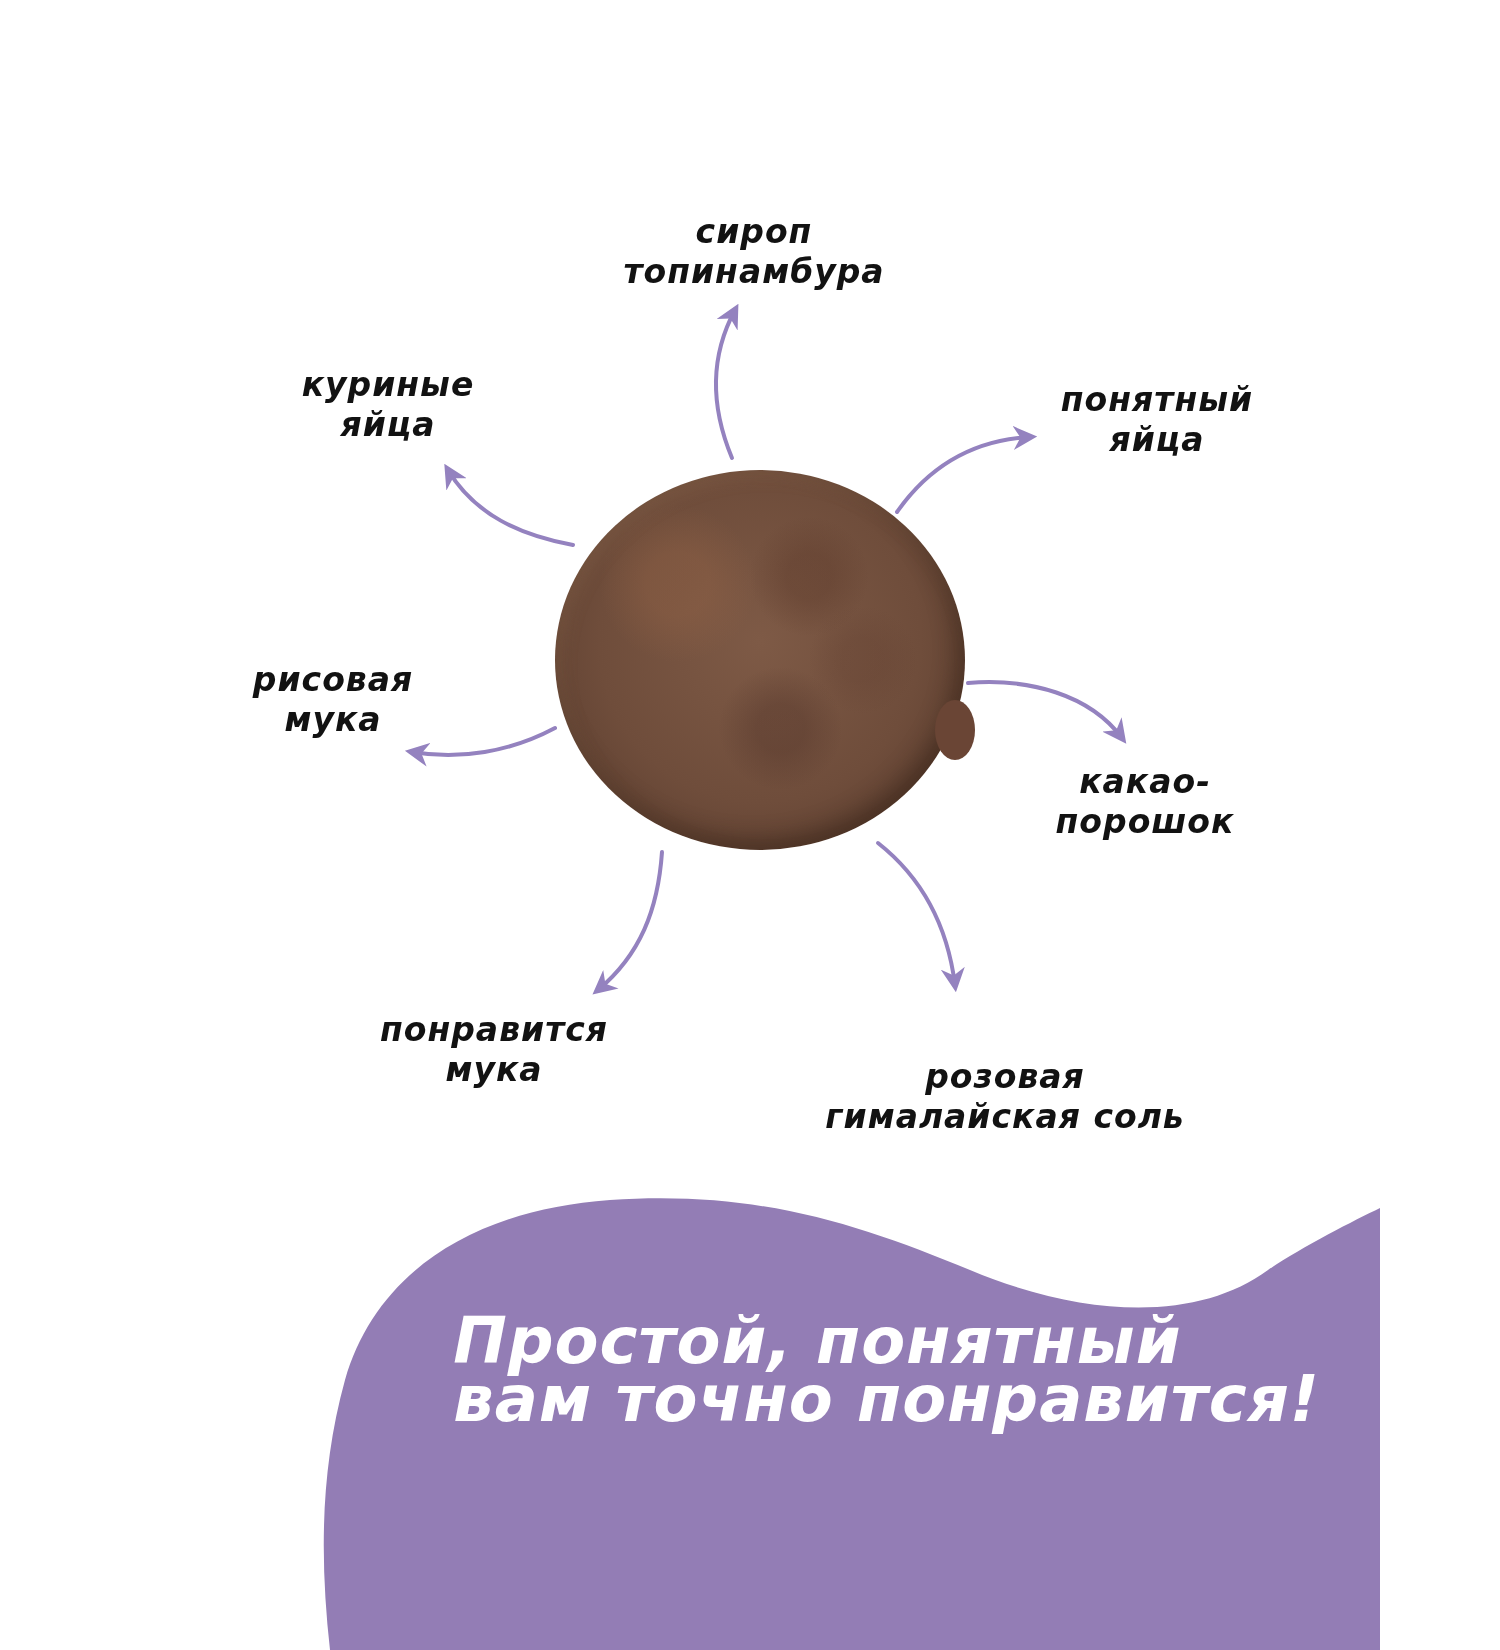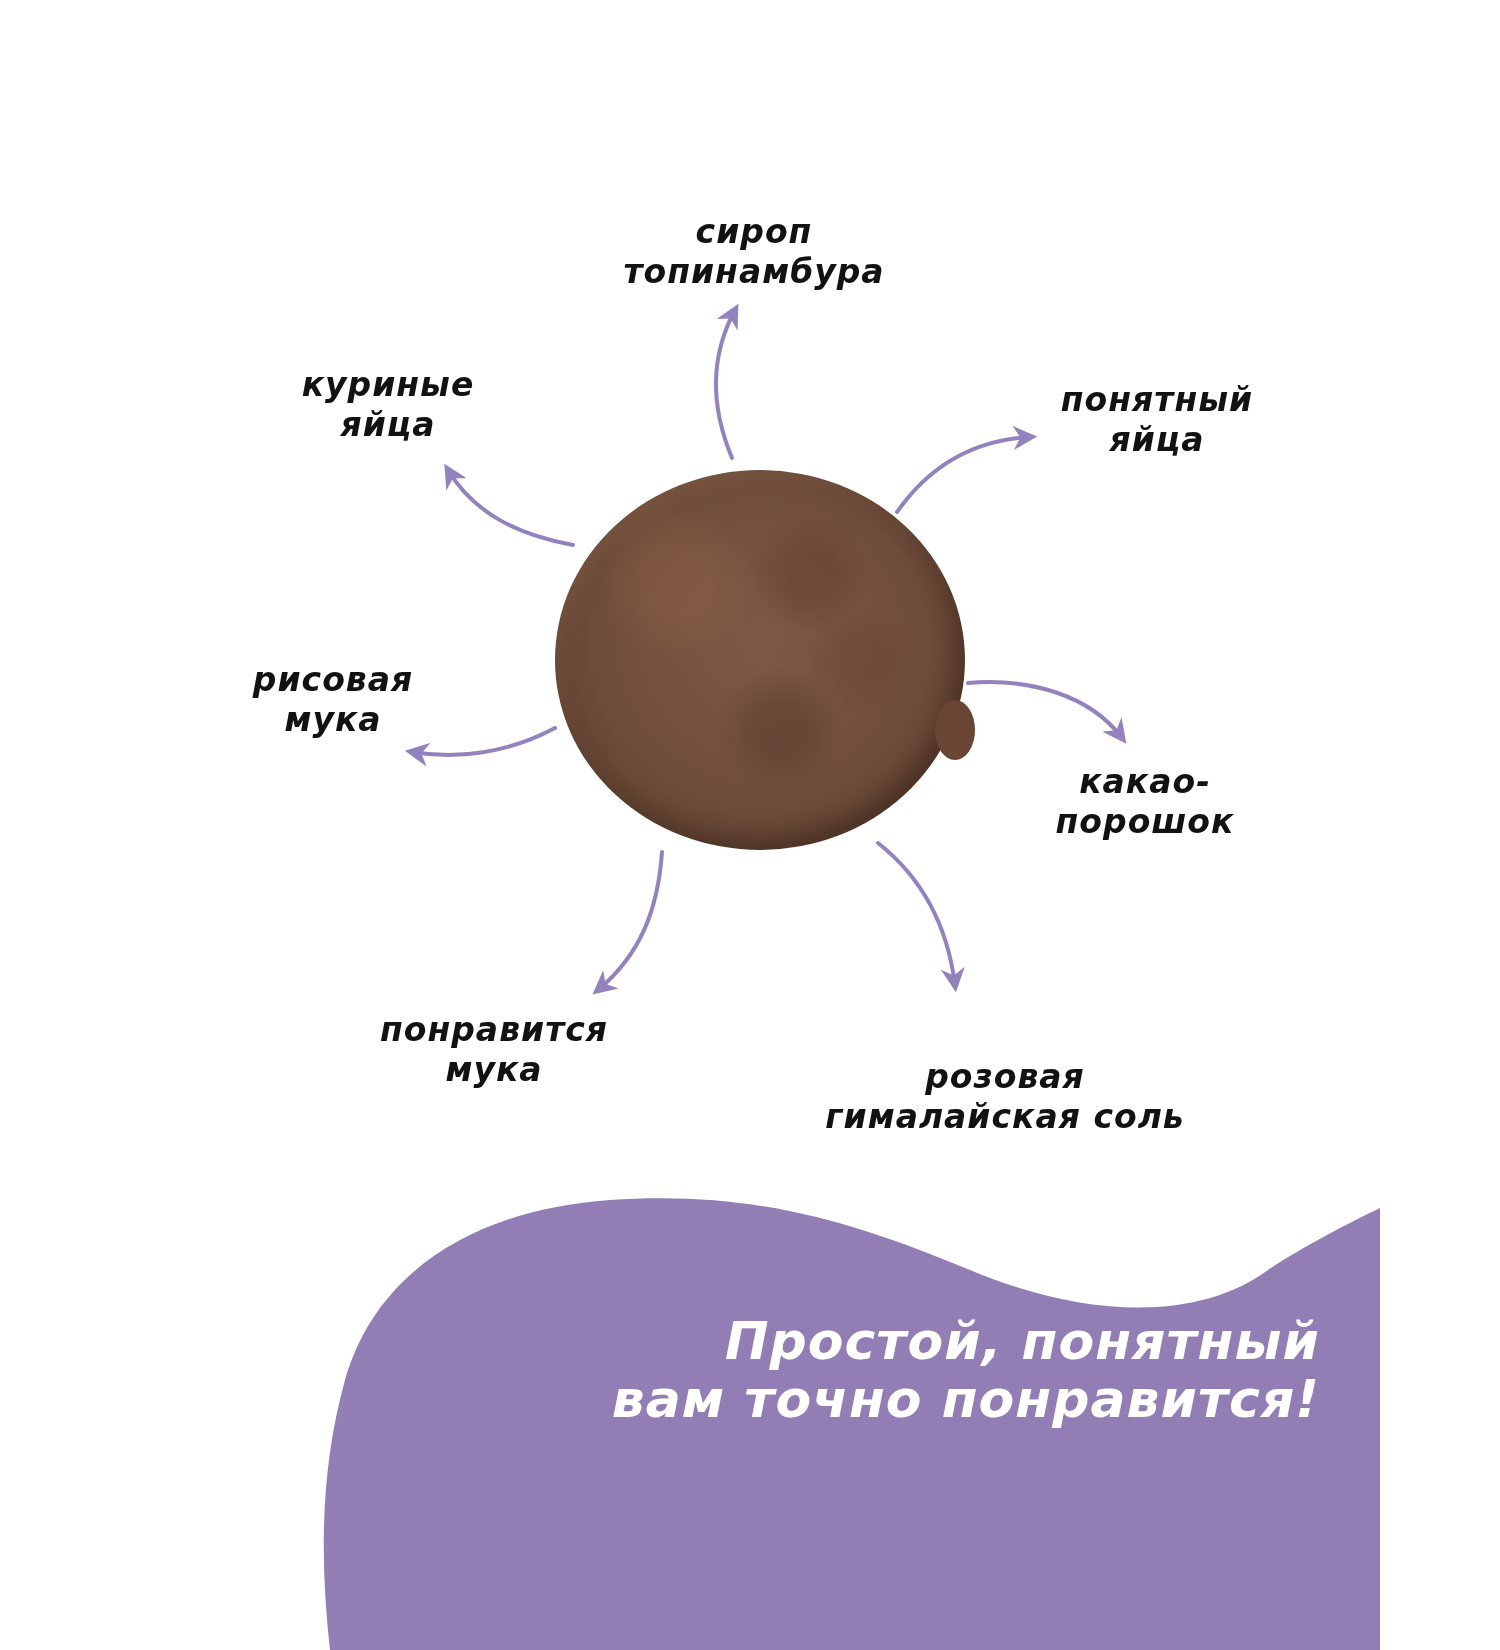--- a/index.html
+++ b/index.html
@@ -48,23 +48,22 @@
       height: 60px;
       border-radius: 50%;
       background: #6a4535;
     }
     .slogan {
       position: absolute;
       right: 180px;
       top: 1312px;
       color: #ffffff;
       font-weight: bold;
-      font-size: 52px;
+      font-size: 64px;
       line-height: 58px;
-      text-align: right;
       letter-spacing: 1px;
       white-space: nowrap;
     }
     .slogan span { display: block; }
   </style>
 </head>
 <body>
 
 <div class="page">
 

